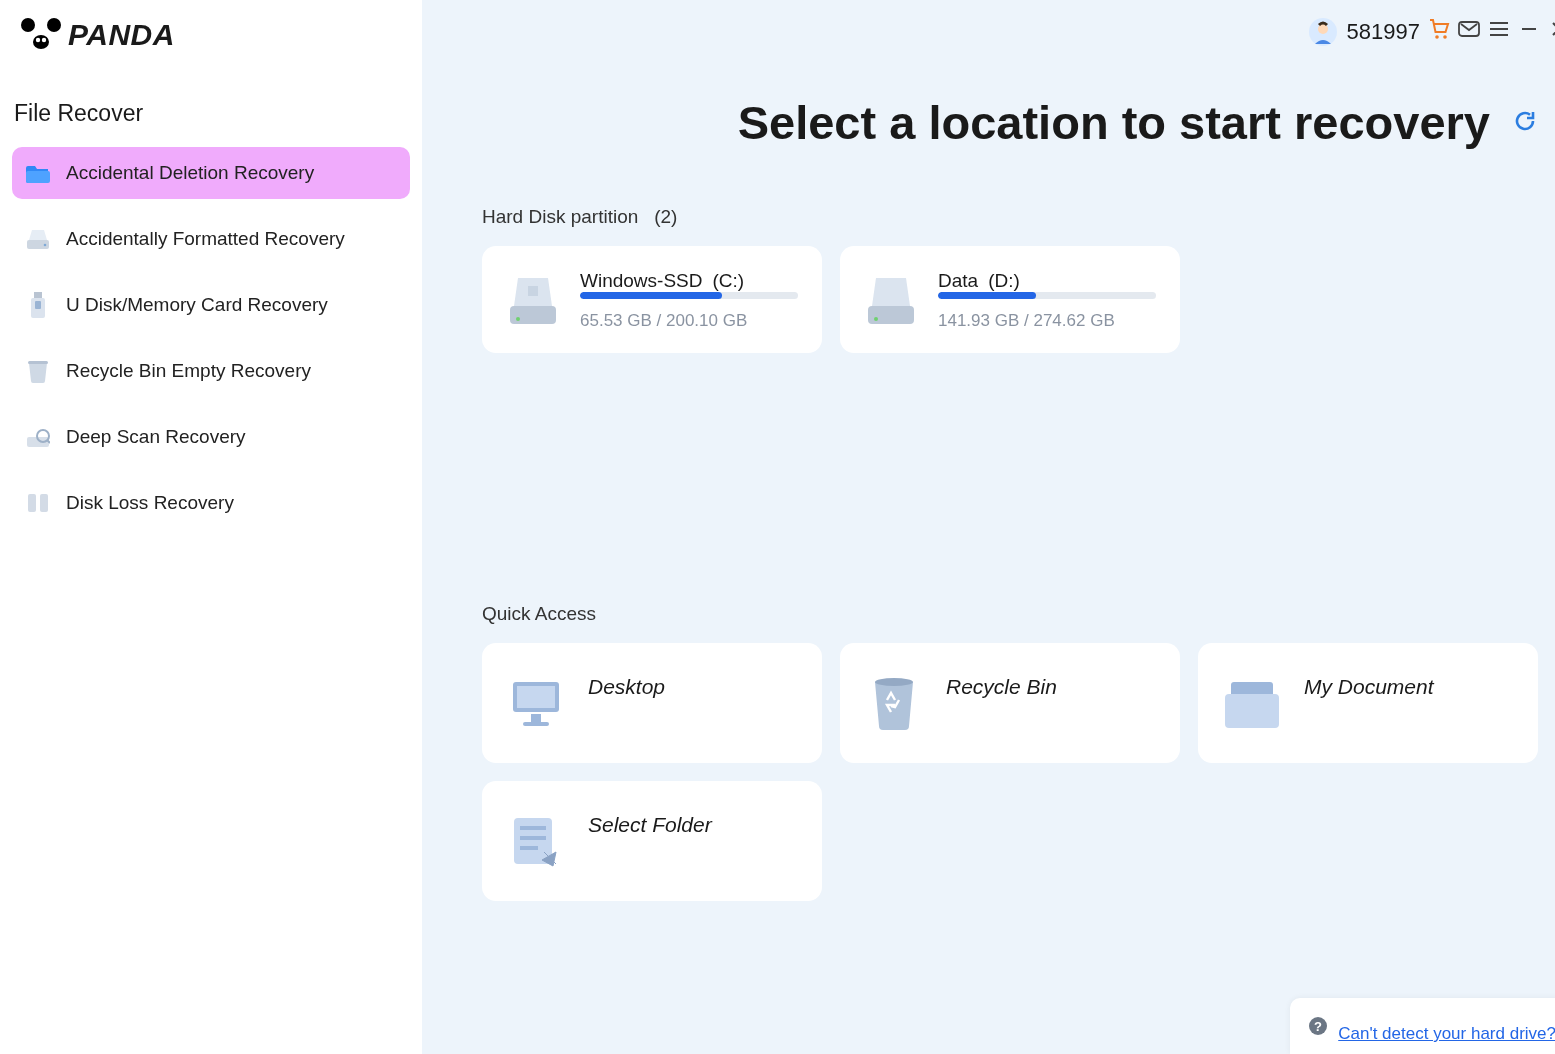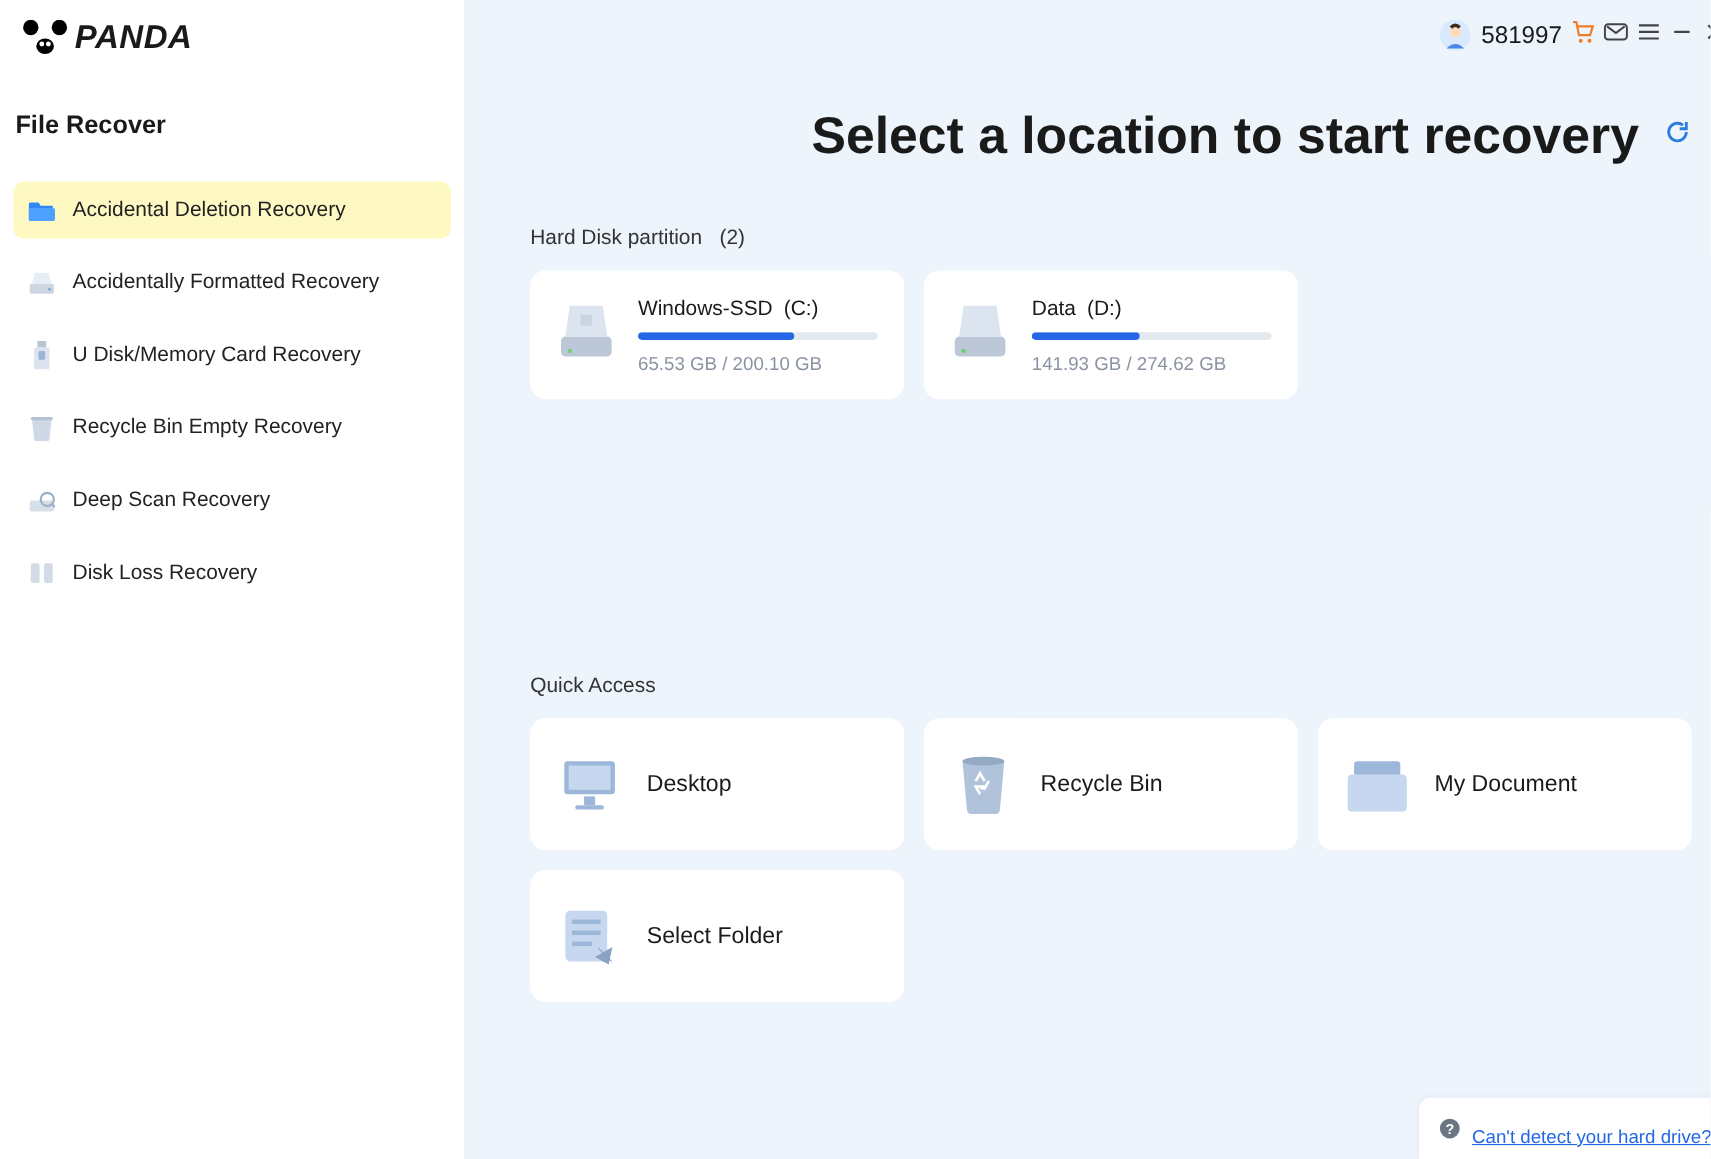--- a/index.html
+++ b/index.html
@@ -27,36 +27,36 @@
 }
 .logo svg { width: 42px; height: 34px; }
 .logo-text {
   font-size: 30px;
   font-weight: 900;
   letter-spacing: .5px;
   font-style: italic;
 }
 .sidebar-title {
   font-size: 23px;
-  font-weight: 700;
-  margin-bottom: 38px;
+  font-weight: 400;
+  margin-bottom: 20px;
   margin-left: 2px;
 }
 .sidebar-item {
   display: flex;
   align-items: center;
   gap: 16px;
   padding: 14px 14px;
   border-radius: 10px;
   cursor: pointer;
   font-size: 19px;
   color: #222;
   margin-bottom: 14px;
 }
-.sidebar-item.active { background: #fef9c3; }
+.sidebar-item.active { background: #f0abfc; }
 .sidebar-icon {
   width: 24px;
   height: 24px;
   display: flex;
   align-items: center;
   justify-content: center;
   flex-shrink: 0;
 }
 .main {
   flex: 1;
@@ -119,21 +119,20 @@
   display: flex;
   gap: 18px;
   cursor: pointer;
 }
 .drive-icon { width: 58px; height: 58px; flex-shrink: 0; }
 .drive-info { flex: 1; }
 .drive-name {
   font-size: 19px;
   display: flex;
   gap: 10px;
-  margin-bottom: 10px;
 }
 .progress-track {
   width: 100%;
   height: 7px;
   background: #e4e9ef;
   border-radius: 4px;
   overflow: hidden;
   margin-bottom: 12px;
 }
 .progress-fill {
@@ -151,23 +150,23 @@
 .quick-grid {
   display: grid;
   grid-template-columns: repeat(3, 340px);
   gap: 18px;
 }
 .quick-card {
   background: #fff;
   border-radius: 14px;
   padding: 32px 26px;
   display: flex;
-  align-items: center;
   gap: 24px;
   cursor: pointer;
+  font-style: italic;
 }
 .quick-icon {
   width: 56px;
   height: 56px;
   display: flex;
   align-items: center;
   justify-content: center;
   flex-shrink: 0;
 }
 .quick-name { font-size: 21px; }

